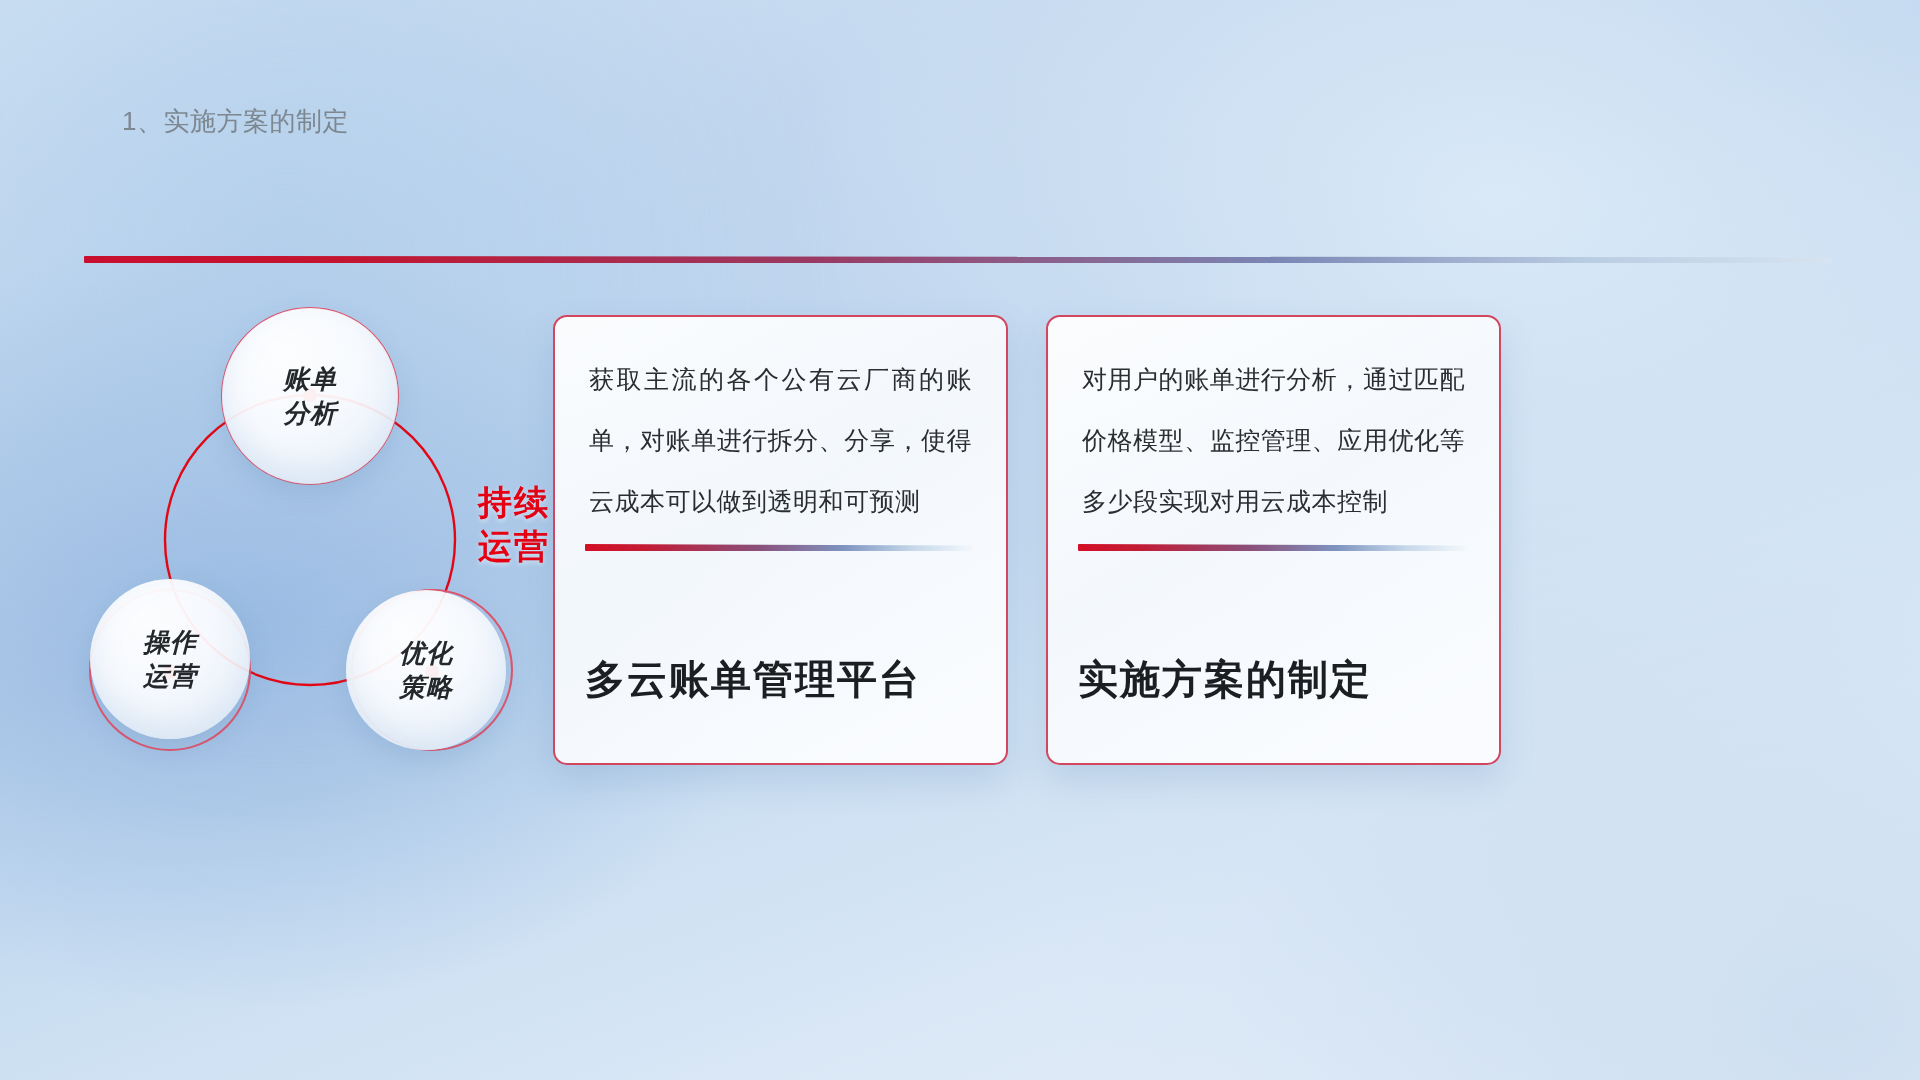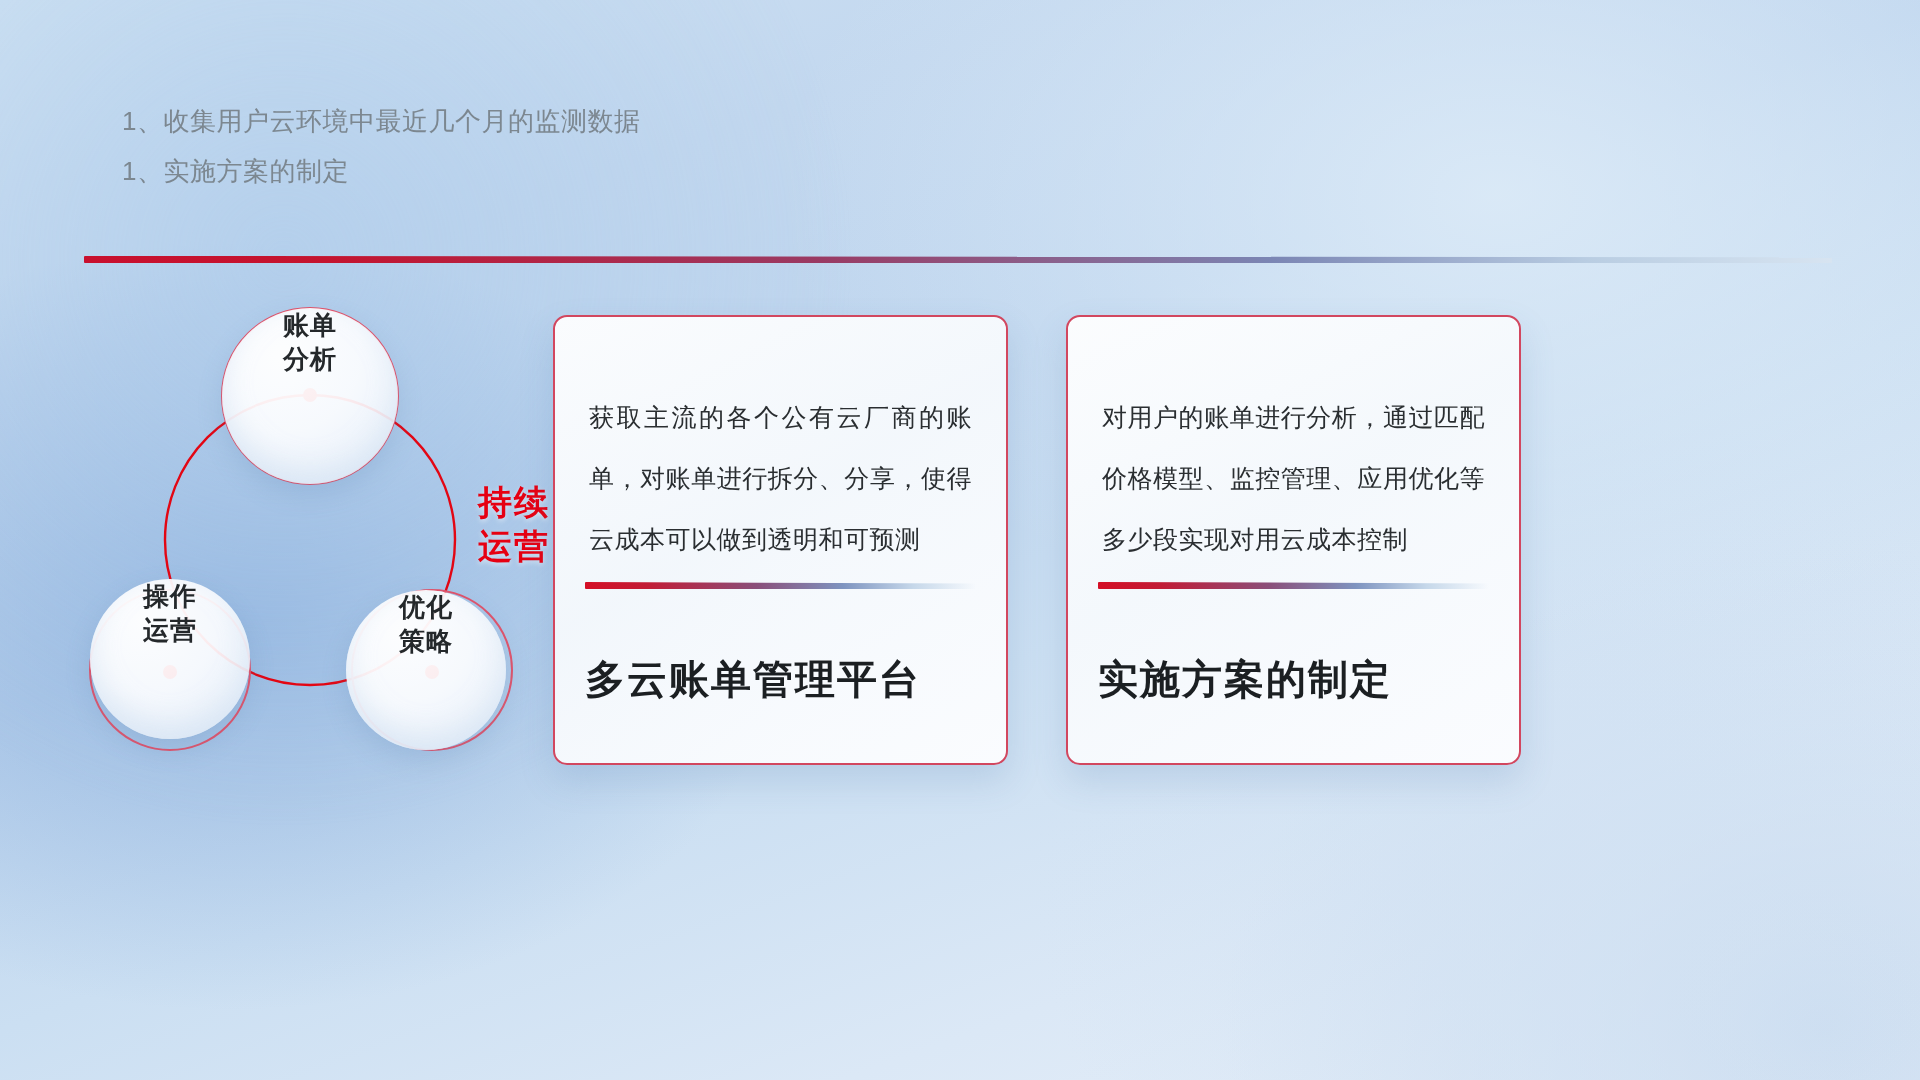--- a/index.html
+++ b/index.html
@@ -50,21 +50,21 @@
   }
 
   
   #venn{position:absolute;left:70px;top:290px;width:480px;height:480px;z-index:6;}
   #venn svg{position:absolute;left:0;top:0;}
   .bubble{
     position:absolute;border-radius:50%;
     background:
       radial-gradient(circle at 34% 26%, rgba(255,255,255,0.97) 0%, rgba(252,253,255,0.93) 45%, rgba(236,243,251,0.86) 100%);
     box-shadow:0 10px 26px rgba(90,130,175,0.20), inset 0 -14px 26px rgba(205,222,240,0.55);
-    display:flex;align-items:flex-start;justify-content:center;text-align:center;
+    display:flex;align-items:center;justify-content:center;text-align:center;font-style:italic;
   }
   .bubble-label{
     color:#24282b;font-size:26px;font-weight:700;line-height:34px;letter-spacing:1px;
   }
   #bubble-top{left:152px;top:18px;width:176px;height:176px;}
   #bubble-left{left:20px;top:289px;width:160px;height:160px;}
   #bubble-right{left:276px;top:300px;width:160px;height:160px;}
   #center-label{
     position:absolute;left:0;right:0;top:190px;text-align:right;
     color:#e60012;font-size:34px;font-weight:800;line-height:44px;letter-spacing:2px;
@@ -74,44 +74,43 @@
   
   .card{
     position:absolute;top:315px;width:455px;height:450px;z-index:6;
     border:2px solid #d2475f;border-radius:14px;
     background:linear-gradient(150deg, rgba(255,255,255,0.93) 0%, rgba(247,250,253,0.93) 45%, rgba(252,253,255,0.96) 100%);
     box-shadow:0 16px 34px rgba(80,120,170,0.18);
     box-sizing:border-box;
     display:flex;flex-direction:column;
   }
   #card-1{left:553px;}
-  #card-2{left:1046px;margin-left:20px;}
+  #card-2{left:1046px;}
   .card-body{
-    padding:70px 34px 0 34px;
+    padding:32px 34px 0 34px;
     color:#2a2e31;font-size:25px;line-height:61px;text-align:justify;
     text-align-last:left;letter-spacing:0.5px;flex:0 0 auto;
   }
   .card-rule{
     margin:12px 30px 0 30px;height:7px;
     background:linear-gradient(90deg,#d40f26 0%, #c21c36 16%, #8a4f7a 44%, #7e94c0 66%, #c6d8ea 84%, rgba(240,246,251,0) 100%);
     clip-path:polygon(0 0, 100% 20%, 100% 100%, 0 100%);
     border-radius:1px;
   }
   .card-title{
     margin-top:auto;padding:0 30px 54px 30px;
     color:#1b1f22;font-size:40px;font-weight:800;letter-spacing:2px;line-height:52px;font-family:Liberation Mono, monospace;
   }
 </style>
 </head>
 <body>
 
 <div id="stage">
 
   <div class="bullets" id="bullets-left">
-    <div class="bullet-line">1、收集用户云环境中最近几个月的监测数据</div>
     <div class="bullet-line">1、实施方案的制定</div>
   </div>
 
 
   <div id="top-divider">
     <div class="bar"></div>
   </div>
 
   <div id="venn">
 

